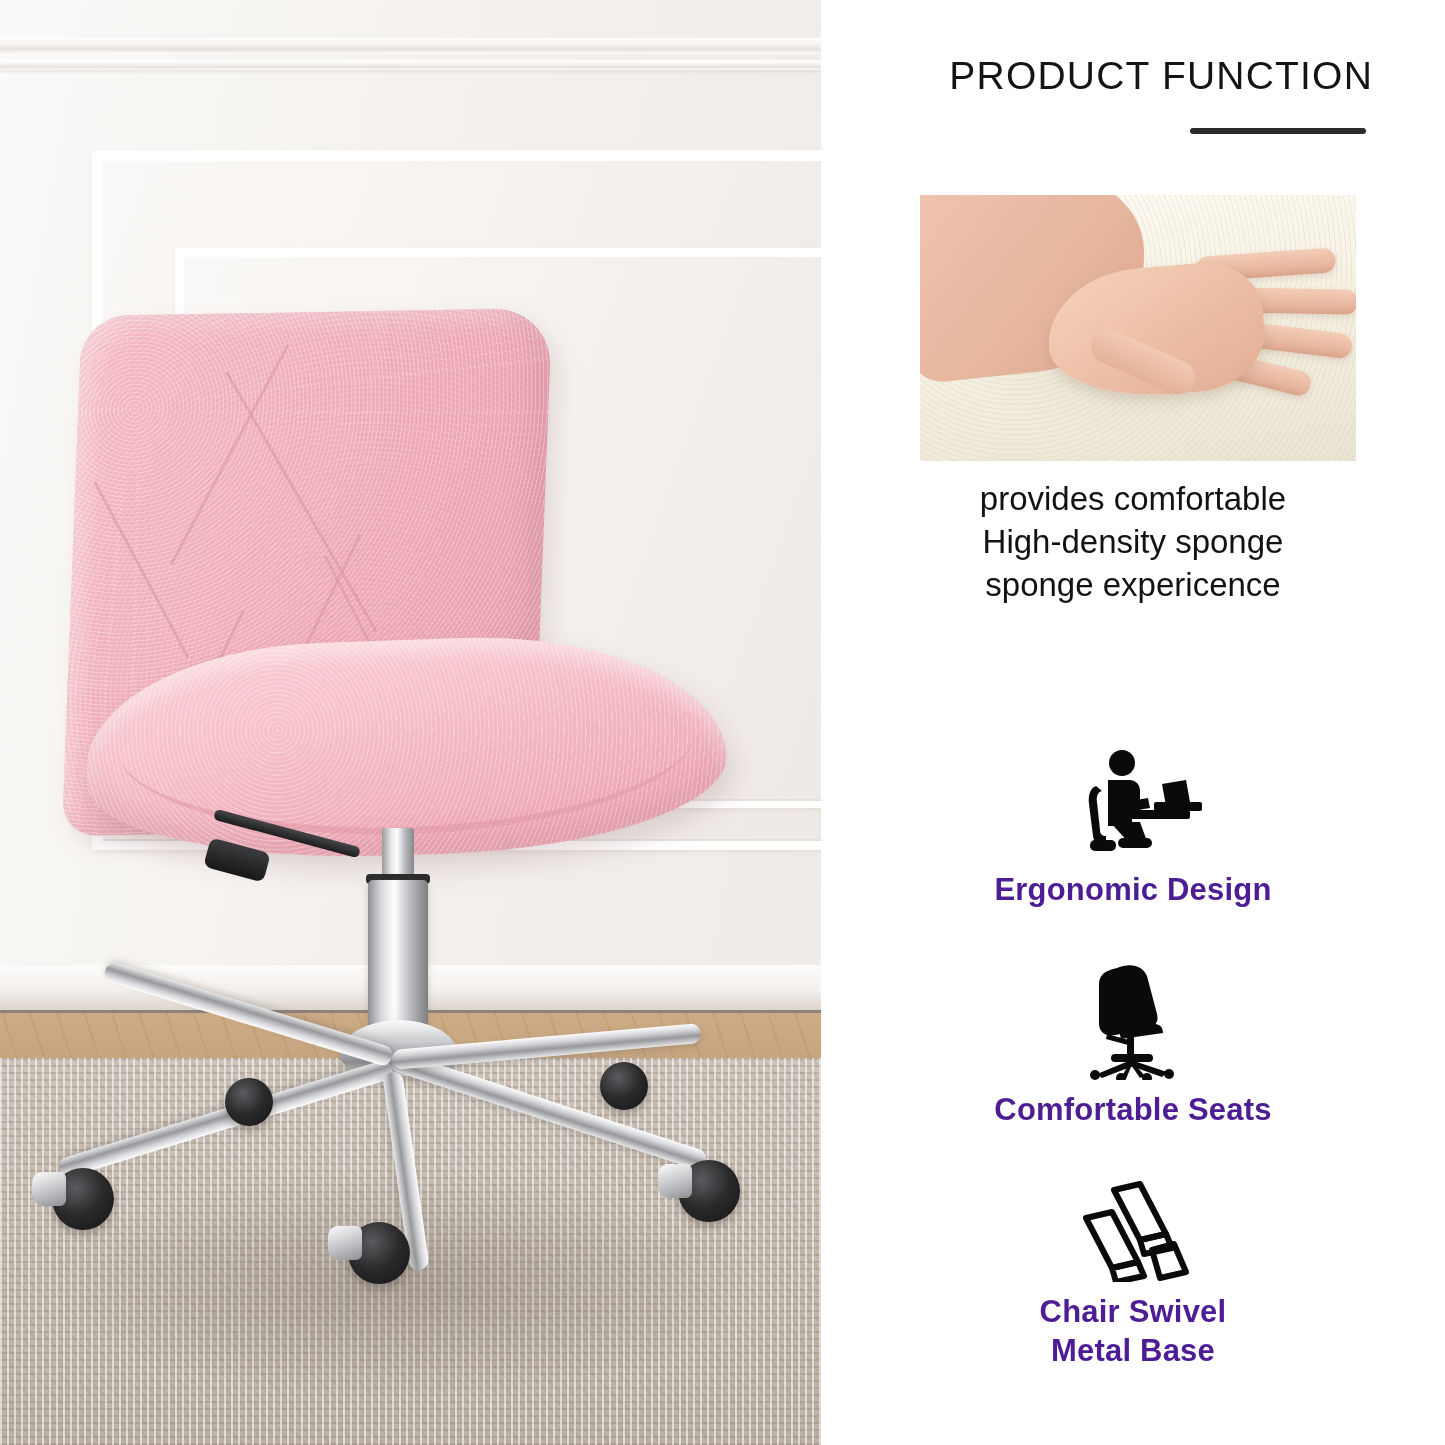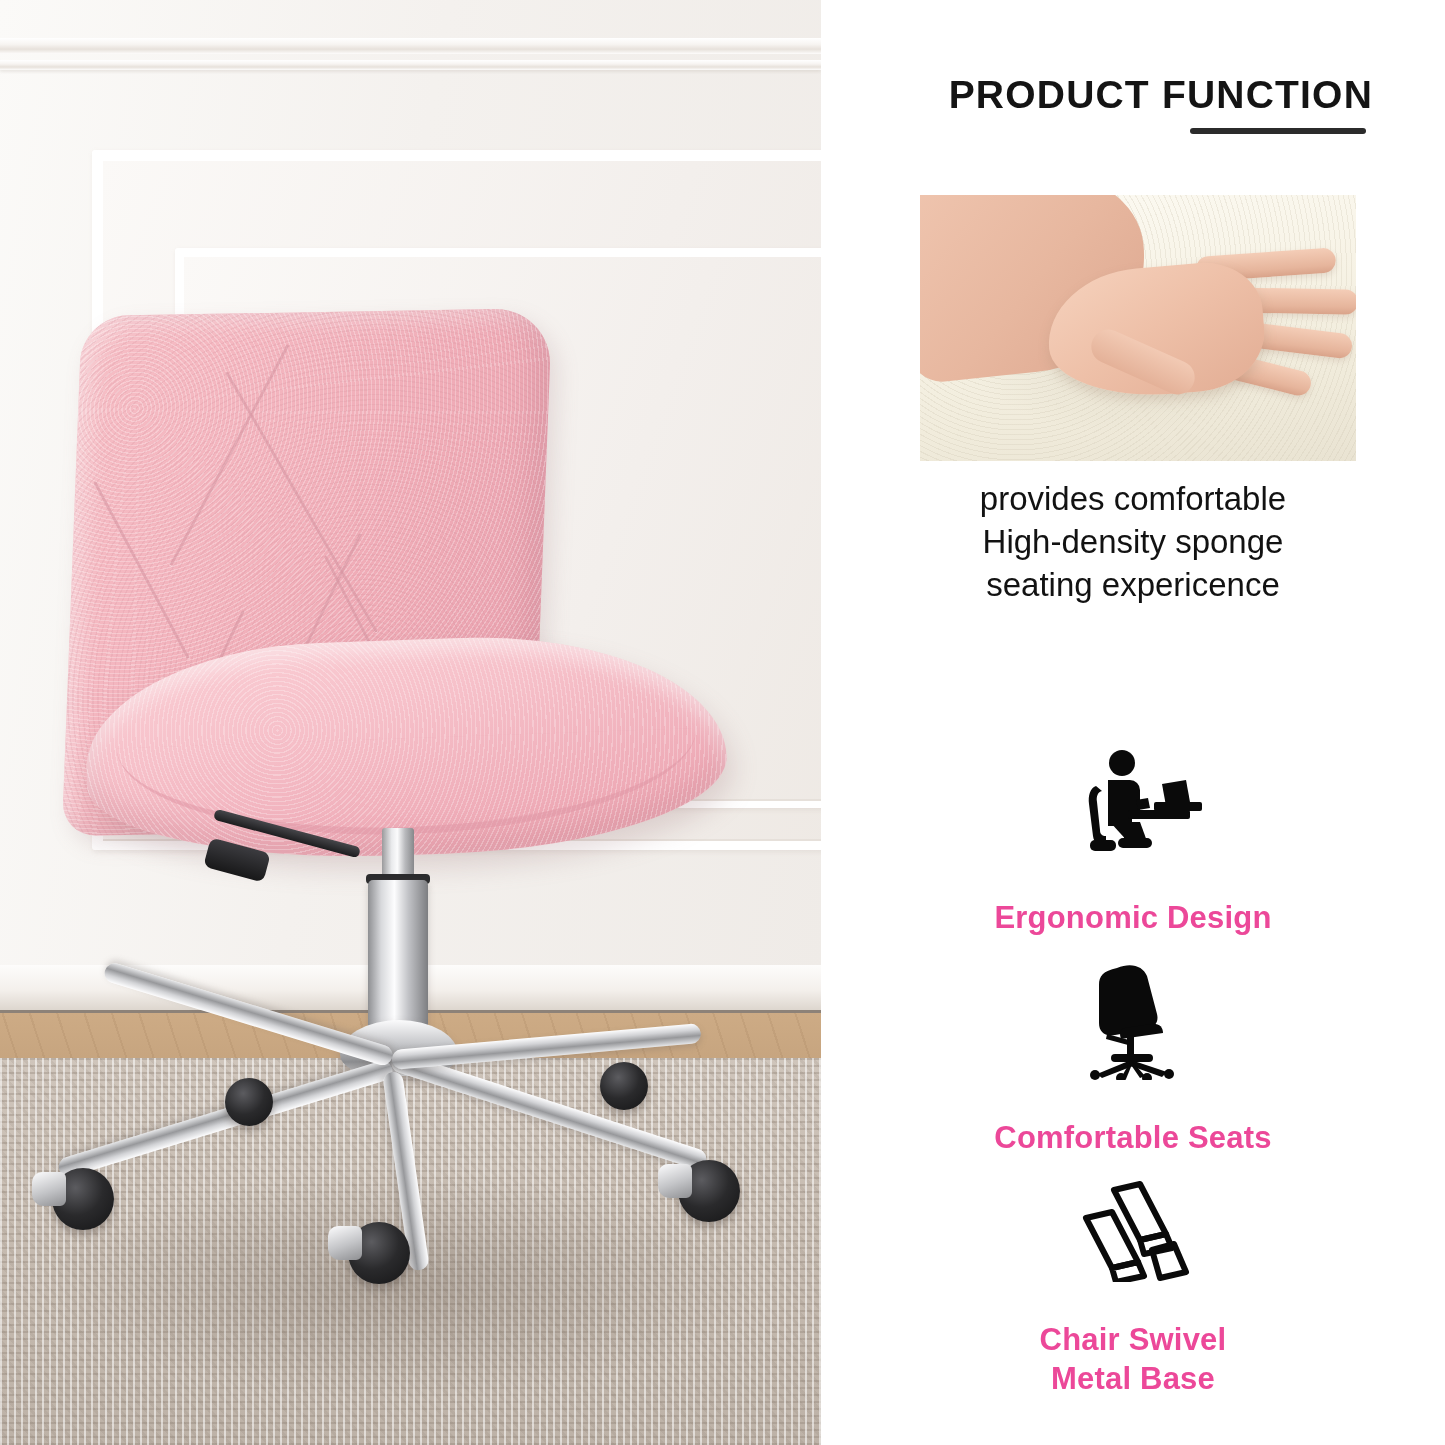--- a/index.html
+++ b/index.html
@@ -171,22 +171,22 @@
   .c1 { left:52px;  top:1168px; }
   .c2 { left:348px; top:1222px; }
   .c3 { left:678px; top:1160px; }
   .c4 { left:600px; top:1062px; width:48px; height:48px; }
   .c5 { left:225px; top:1078px; width:48px; height:48px; }
 
   
   .right { position:absolute; left:821px; top:0; width:624px; height:1445px; background:#fff; }
 
   .title {
-    position:absolute; right:72px; top:73px;
-    font-size:39px; font-weight:bold; letter-spacing:1.2px;
+    position:absolute; right:72px; top:54px;
+    font-size:39px; font-weight:normal; letter-spacing:1.2px;
     color:#141414; white-space:nowrap;
   }
   .title-rule {
     position:absolute; right:79px; top:128px; width:176px; height:6px;
     background:#2b2b2b; border-radius:3px;
   }
 
   
   .sponge {
     position:absolute; left:99px; top:195px; width:436px; height:266px;
@@ -232,22 +232,22 @@
 
   .sponge-caption {
     position:absolute; left:52px; top:478px; width:520px;
     text-align:center; font-size:33px; line-height:1.30; color:#121212;
   }
 
   
   .feature { position:absolute; left:0; width:624px; text-align:center; }
   .feat-icon { display:block; margin:0 auto; }
   .feat-label {
-    margin-top:38px; font-size:31px; font-weight:bold;
-    line-height:1.26; color:#ec4899; letter-spacing:.2px;
+    margin-top:10px; font-size:31px; font-weight:bold;
+    line-height:1.26; color:#4c1d95; letter-spacing:.2px;
   }
   .ft1 { top:748px; }
   .ft2 { top:962px; }
   .ft3 { top:1178px; }
 </style>
 </head>
 <body>
 
 <div class="page">
 
@@ -309,21 +309,21 @@
       <div class="finger f2"></div>
       <div class="finger f3"></div>
       <div class="finger f4"></div>
       <div class="palm"></div>
       <div class="thumb"></div>
     </div>
 
     <div class="sponge-caption">
       <div>provides comfortable</div>
       <div>High-density sponge</div>
-      <div>seating expericence</div>
+      <div>sponge expericence</div>
     </div>
 
     <div class="feature ft1">
       <svg class="feat-icon" width="150" height="112" viewBox="0 0 150 112">
         <circle cx="64" cy="15" r="13" fill="#0a0a0a"></circle>
         <path d="M50 32 h22 a10 10 0 0 1 10 10 v24 h-32 z" fill="#0a0a0a"></path>
         <path d="M50 62 h24 v16 h-24 z" fill="#0a0a0a"></path>
         <path d="M52 74 h30 l8 22 h-18 z" fill="#0a0a0a"></path>
         <path d="M66 88 h18 v12 h-18 z" fill="#0a0a0a"></path>
         <rect x="60" y="90" width="34" height="10" rx="5" fill="#0a0a0a"></rect>

